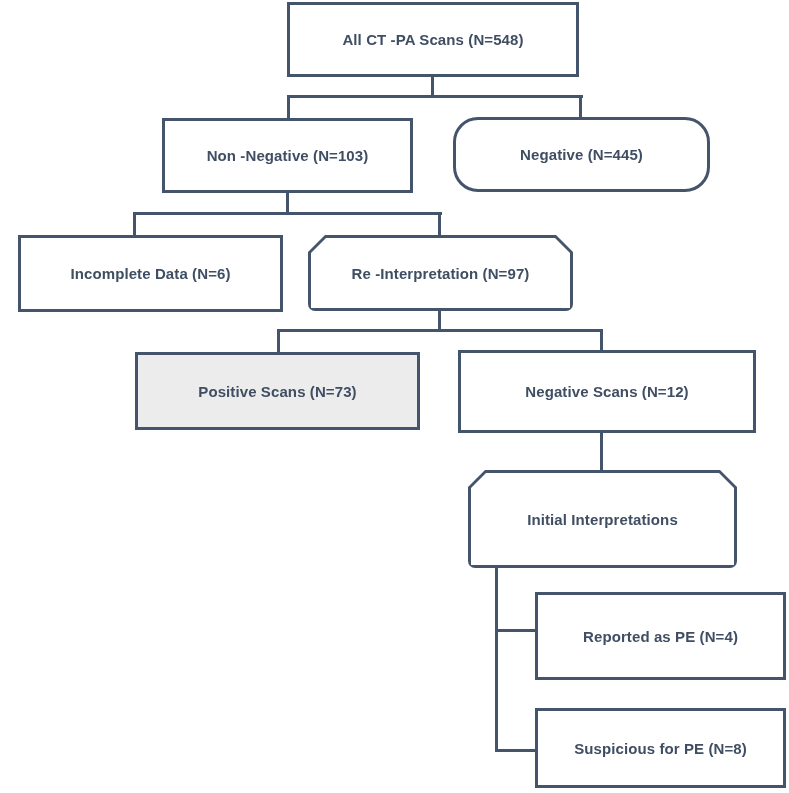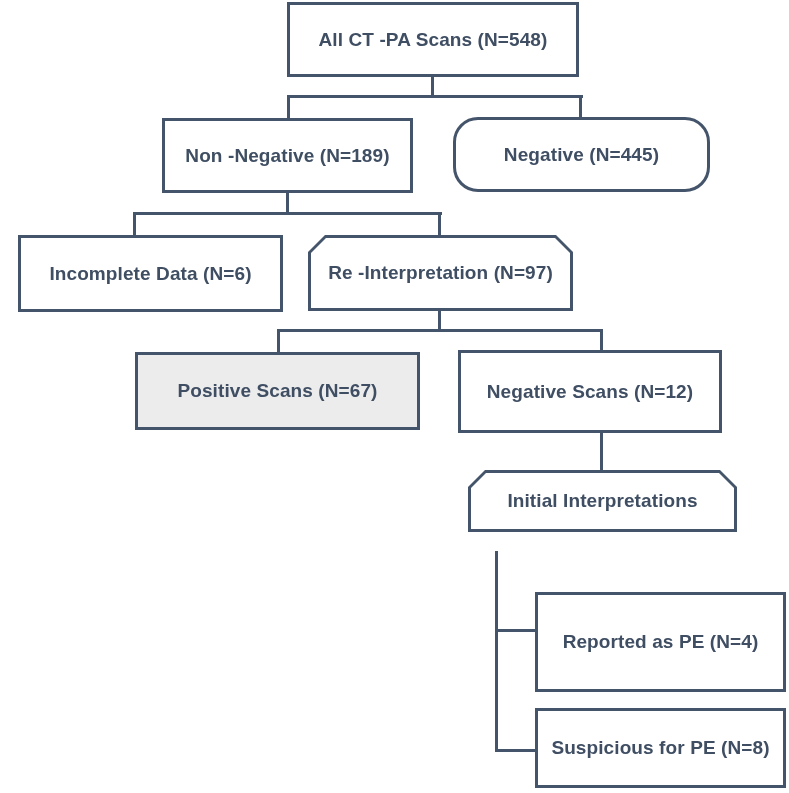--- a/index.html
+++ b/index.html
@@ -26,34 +26,35 @@
   
   .node {
     position: absolute;
     z-index: 2;
     box-sizing: border-box;
     display: flex;
     align-items: center;
     justify-content: center;
     text-align: center;
     color: #3f4e63;
-    font-size: 19px;
+    font-size: 15px;
     font-weight: 600;
     letter-spacing: 0.1px;
   }
   .node.rect {
     border: 3px solid #44546a;
     background: #ffffff;
   }
   .node.rect.highlight {
     background: #ececec;
   }
   .node.chamfer {
     background: #44546a;
     clip-path: polygon(17px 0, calc(100% - 17px) 0, 100% 17px, 100% 100%, 0 100%, 0 17px);
+    border-radius: 7px;
   }
   .chamfer-fill {
     position: absolute;
     inset: 3px;
     background: #ffffff;
     clip-path: polygon(15px 0, calc(100% - 15px) 0, 100% 15px, 100% 100%, 0 100%, 0 15px);
     display: flex;
     align-items: center;
     justify-content: center;
     text-align: center;
@@ -84,52 +85,52 @@
 
   <div class="edge edge-v" style="left:495px; top:551px; height:201px;"></div>
   <div class="edge edge-h" style="left:495px; top:629px; width:42px;"></div>
   <div class="edge edge-h" style="left:495px; top:749px; width:42px;"></div>
 
   <div class="node rect" style="left:287px; top:2px; width:292px; height:75px;">
     <span>All CT -PA Scans (N=548)</span>
   </div>
 
   <div class="node rect" style="left:162px; top:118px; width:251px; height:75px;">
-    <span>Non -Negative (N=189)</span>
+    <span>Non -Negative (N=103)</span>
   </div>
 
   <div class="node rect" style="left:453px; top:117px; width:257px; height:75px;border-radius:25px;">
     <span>Negative (N=445)</span>
   </div>
 
   <div class="node rect" style="left:18px; top:235px; width:265px; height:77px;">
     <span>Incomplete Data (N=6)</span>
   </div>
 
   <div class="node chamfer" style="left:308px; top:235px; width:265px; height:76px;">
     <div class="chamfer-fill">
       <span>Re -Interpretation (N=97)</span>
     </div>
   </div>
 
   <div class="node rect highlight" style="left:135px; top:352px; width:285px; height:78px;">
-    <span>Positive Scans (N=67)</span>
+    <span>Positive Scans (N=73)</span>
   </div>
 
-  <div class="node rect" style="left:458px; top:350px; width:264px; height:83px;">
+  <div class="node rect" style="left:458px; top:350px; width:298px; height:83px;">
     <span>Negative Scans (N=12)</span>
   </div>
 
-  <div class="node chamfer" style="left:468px; top:470px; width:269px; height:62px;">
+  <div class="node chamfer" style="left:468px; top:470px; width:269px; height:98px;">
     <div class="chamfer-fill">
       <span>Initial Interpretations</span>
     </div>
   </div>
 
-  <div class="node rect" style="left:535px; top:592px; width:251px; height:100px;">
+  <div class="node rect" style="left:535px; top:592px; width:251px; height:88px;">
     <span>Reported as PE (N=4)</span>
   </div>
 
   <div class="node rect" style="left:535px; top:708px; width:251px; height:80px;">
     <span>Suspicious for PE (N=8)</span>
   </div>
 
 </div>
 
 </body></html>

